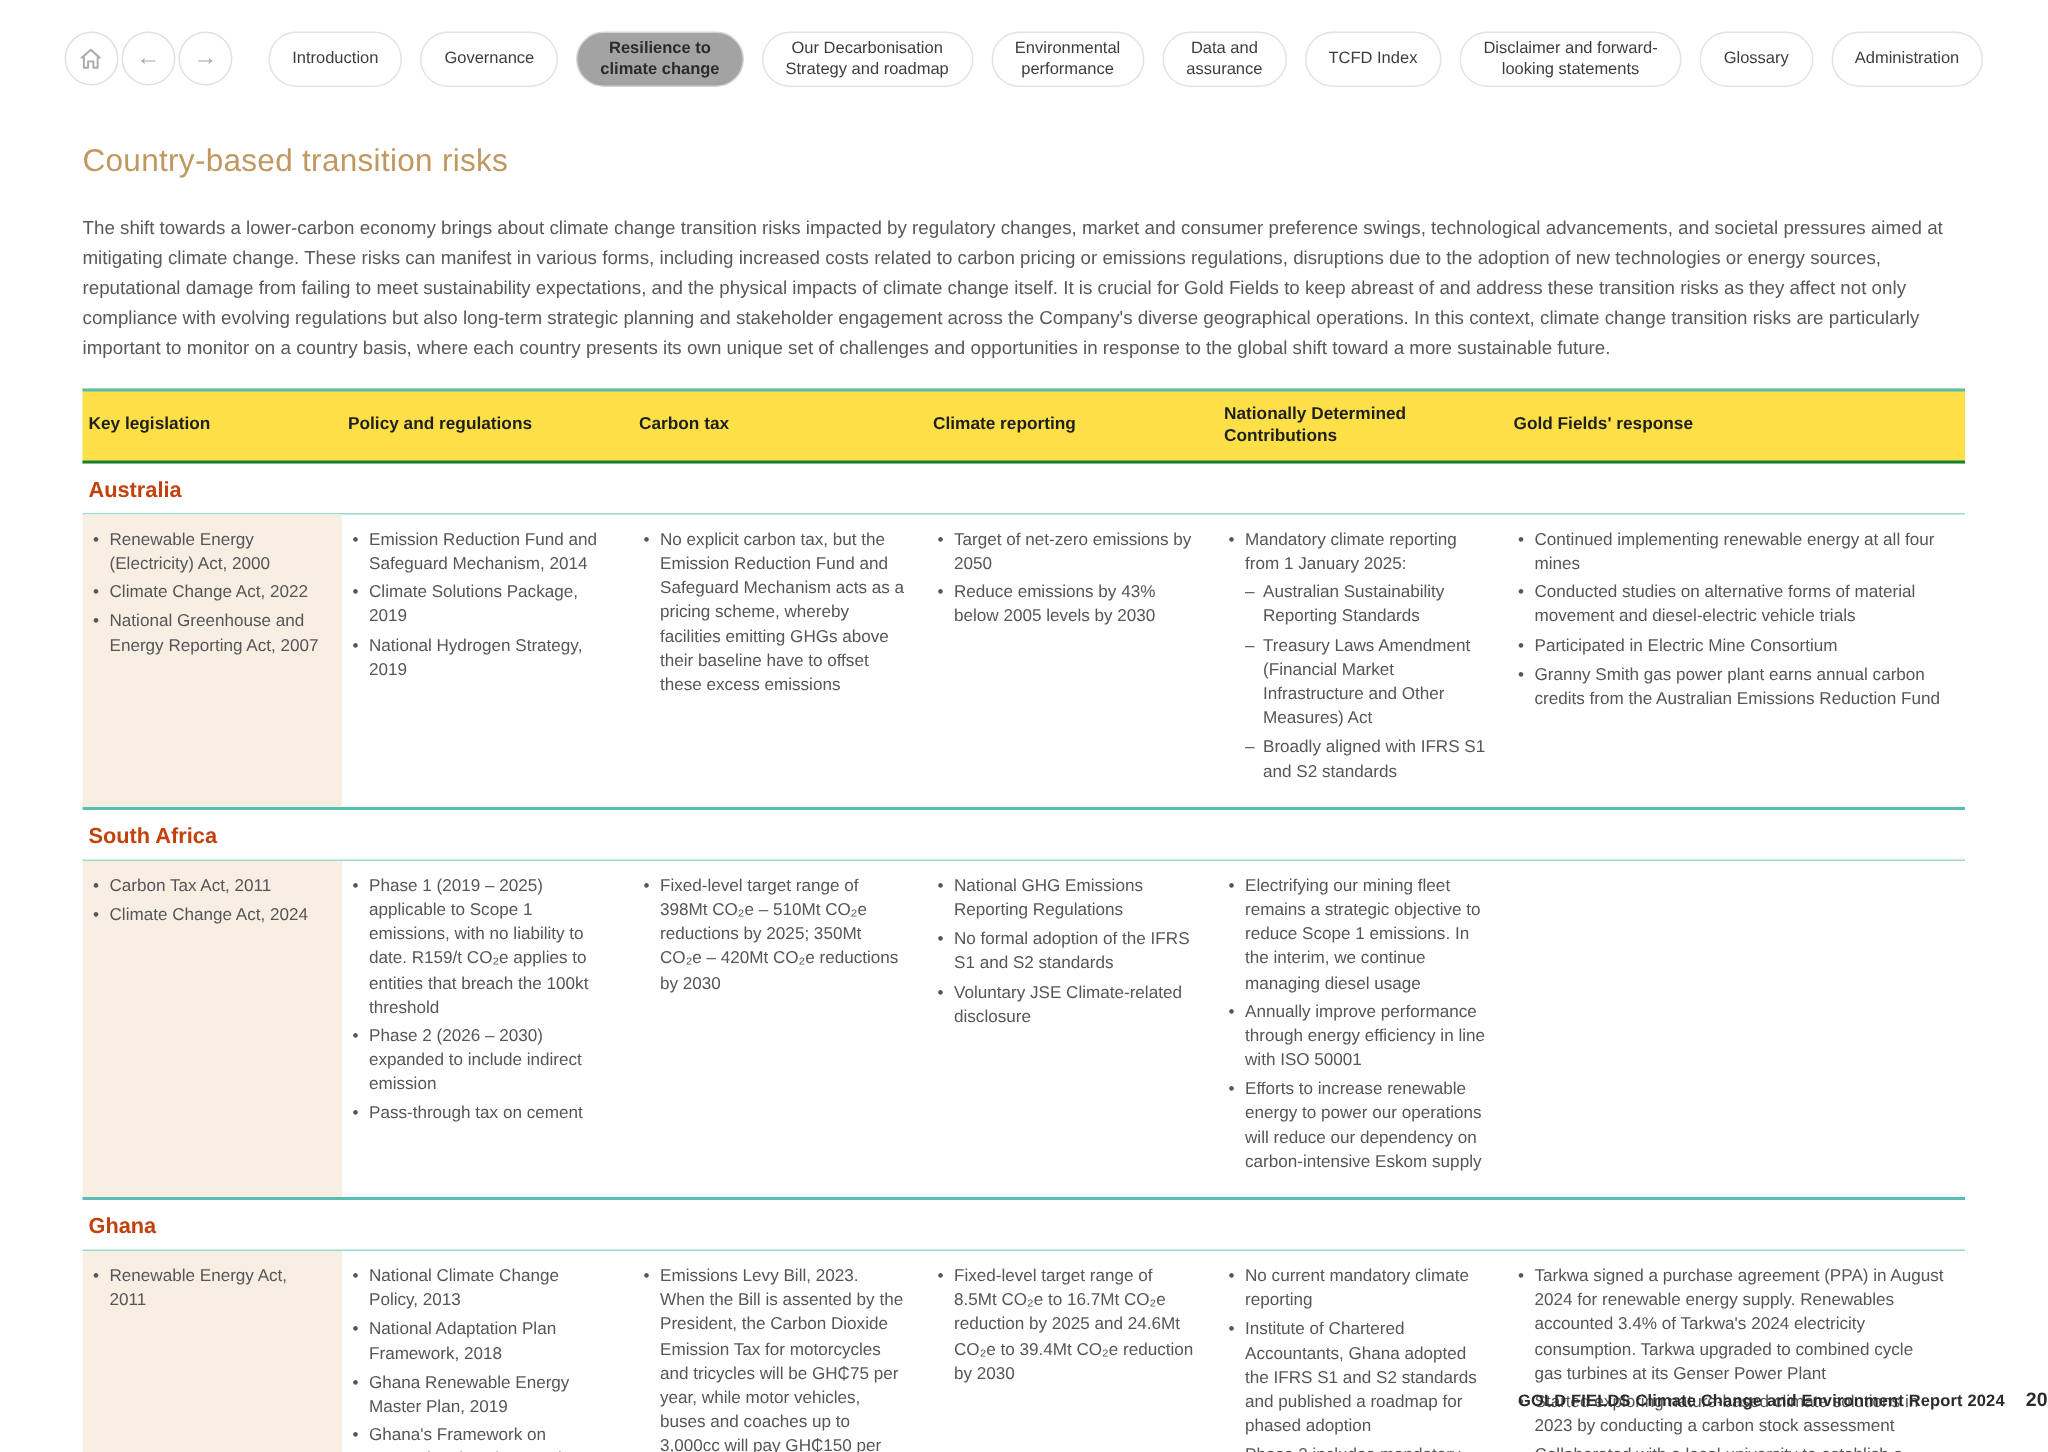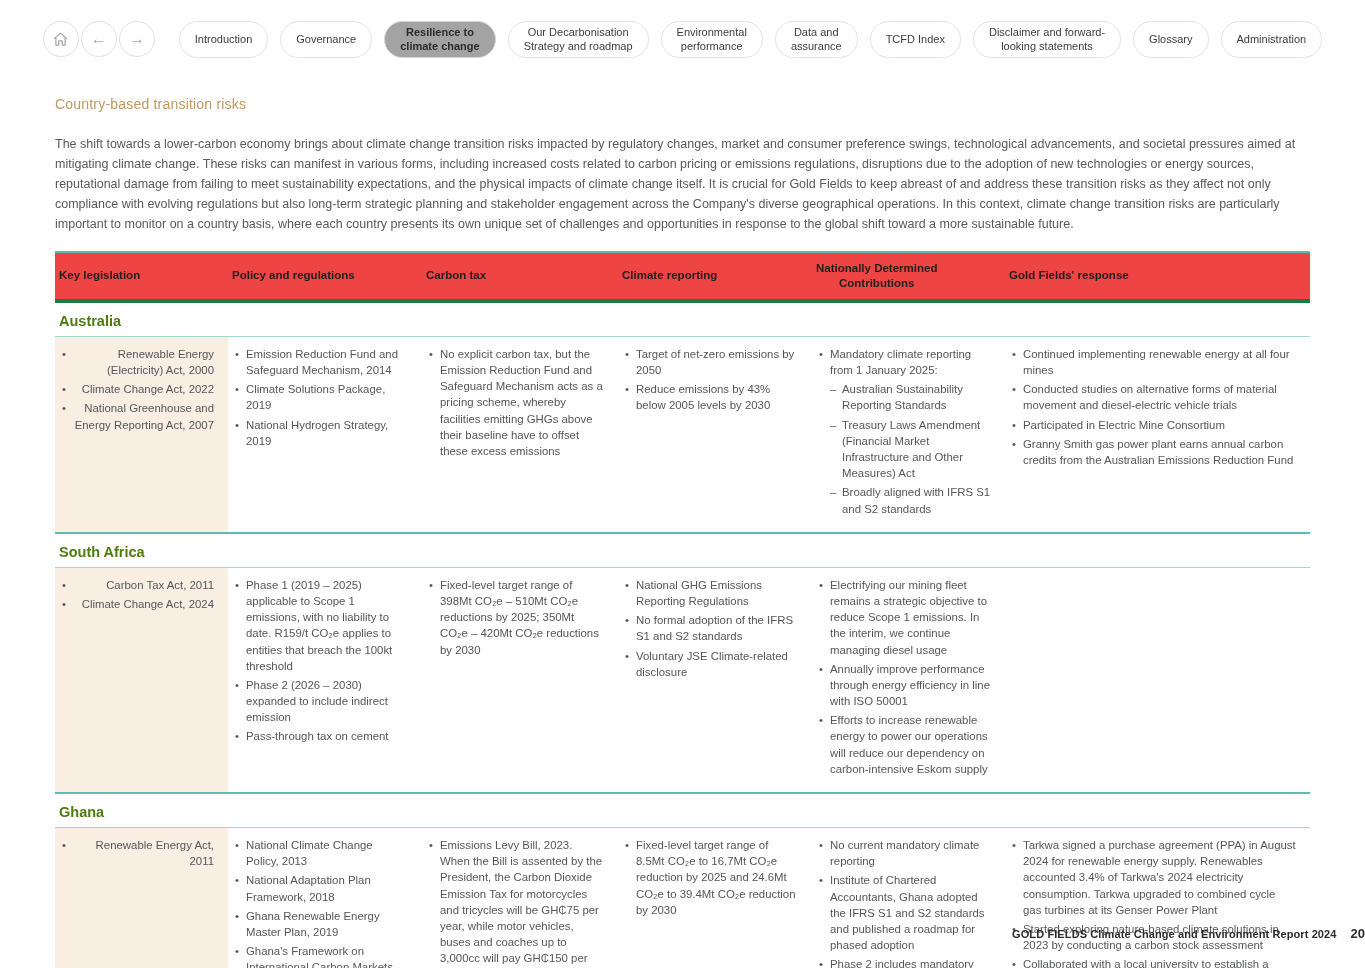--- a/index.html
+++ b/index.html
@@ -53,64 +53,63 @@
     background: #a3a3a3;
     border-color: #d4d4d4;
     font-weight: 700;
     color: #2b2b2b;
   }
 
   
   .content { padding: 0 55px; }
   h1.page-title {
     margin-top: 38px;
-    font-size: 14px;
+    font-size: 21px;
     font-weight: 400;
     color: #c1985f;
     letter-spacing: 0.2px;
   }
   p.intro {
     margin-top: 22px;
     font-size: 12.5px;
     line-height: 1.6;
     color: #58595b;
   }
 
   
   .risk-table { margin-top: 17px; }
   .grid-6 {
     display: grid;
     grid-template-columns: 173px 194px 196px 194px 193px 1fr;
   }
   .thead {
-    background: #ef4444;
+    background: #fde047;
     border-top: 2px solid #56beb2;
-    border-bottom: 4px solid #15803d;
-    text-align: center;
+    border-bottom: 2px solid #15803d;
   }
   .th {
     padding: 8px 14px 8px 4px;
     font-size: 11.5px;
     font-weight: 700;
     color: #1f1f1f;
     display: flex; align-items: center;
     white-space: pre-line;
     line-height: 1.3;
   }
   .country-name {
     padding: 10px 0 7px 4px;
     font-size: 14.5px;
     font-weight: 700;
-    color: #4d7c0f;
+    color: #c2410c;
     border-bottom: 1px solid #9ed9d0;
   }
   .country-grid { border-bottom: 2px solid #56beb2; }
   .country-section.last .country-grid { border-bottom: 1px solid #e2e2e2; }
   .cell { padding: 9px 14px 12px 4px; }
-  .cell.first { background: #f8eee2; text-align: right; }
+  .cell.first { background: #f8eee2; }
   .cell ul { list-style: none; }
   .cell li {
     position: relative;
     padding-left: 14px;
     margin-bottom: 3px;
     font-size: 11.4px;
     line-height: 1.42;
     color: #55565a;
   }
   .cell li::before {

